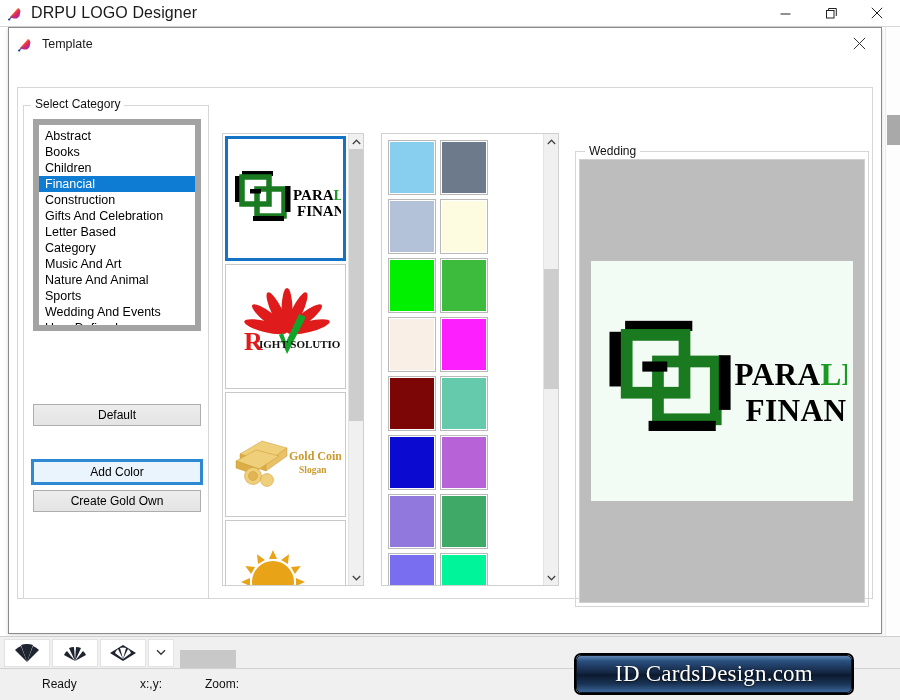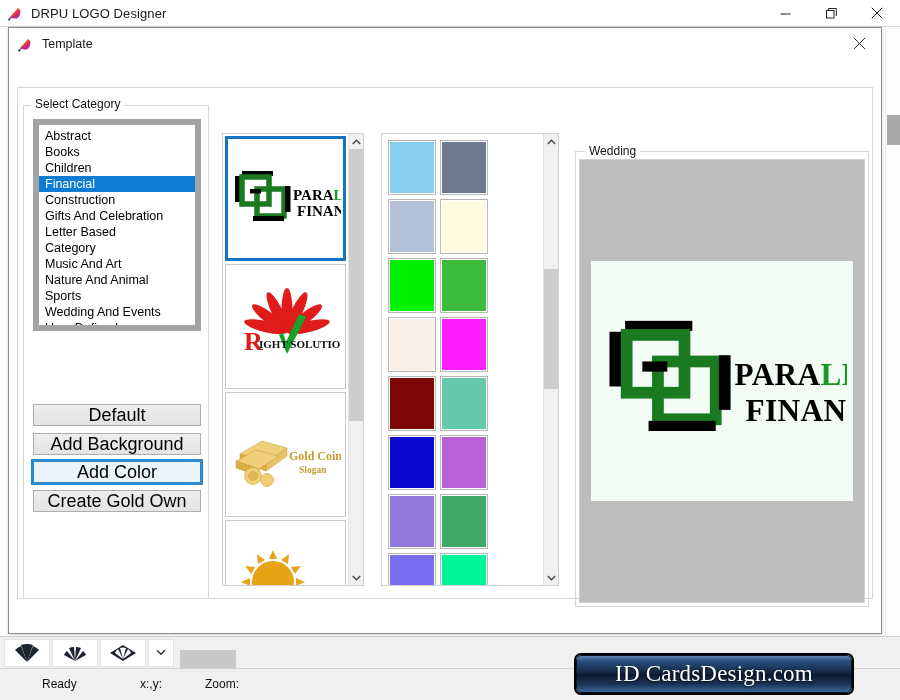--- a/index.html
+++ b/index.html
@@ -40,21 +40,21 @@
     width: 16px; height: 16px;
     margin-left: 7px; margin-right: 8px;
     flex: 0 0 auto;
     position: relative;
   }
   .palette-icon {
     width: 100%; height: 100%;
     display: block;
   }
   #app-title-text {
-    font-size: 13px;
+    font-size: 16px;
     color: #1a1a1a;
     letter-spacing: 0.1px;
   }
   .win-controls {
     position: absolute;
     right: 0; top: 0;
     height: 26px;
     display: flex;
   }
   .win-btn {
@@ -261,21 +261,21 @@
 
   
   .side-btn {
     position: absolute;
     left: 24px;
     width: 168px; height: 22px;
     background: linear-gradient(to bottom, #ededed 0%, #e4e4e4 100%);
     border: 1px solid #adadad;
     box-sizing: border-box;
     font-family: "Liberation Sans", sans-serif;
-    font-size: 18px;
+    font-size: 12px;
     color: #000;
     display: flex; align-items: center; justify-content: center;
     cursor: default;
   }
   .side-btn.focused {
     background: #eaf4fd;
     border: 1px solid #2d8ad2;
     box-shadow: 0 0 0 2px #2d8ad2;
     width: 168px;
   }
@@ -530,21 +530,20 @@
         <div class="cat-item">Letter Based</div>
         <div class="cat-item">Category</div>
         <div class="cat-item">Music And Art</div>
         <div class="cat-item">Nature And Animal</div>
         <div class="cat-item">Sports</div>
         <div class="cat-item">Wedding And Events</div>
         <div class="cat-item">User Defined</div>
       </div>
 
       <div class="side-btn" id="btn-default">Default</div>
-      <div class="side-btn" id="btn-add-background">Add Background</div>
       <div class="side-btn focused" id="btn-add-color">Add Color</div>
       <div class="side-btn" id="btn-create-your-own">Create Gold Own</div>
 
       <div id="templates-panel">
         <div id="templates-list">
 
           <div class="tpl-item selected">
             <svg width="110" height="70" viewBox="0 0 220 140">
               <g>
                 <rect x="22" y="14" width="62" height="10" fill="#000"></rect>

